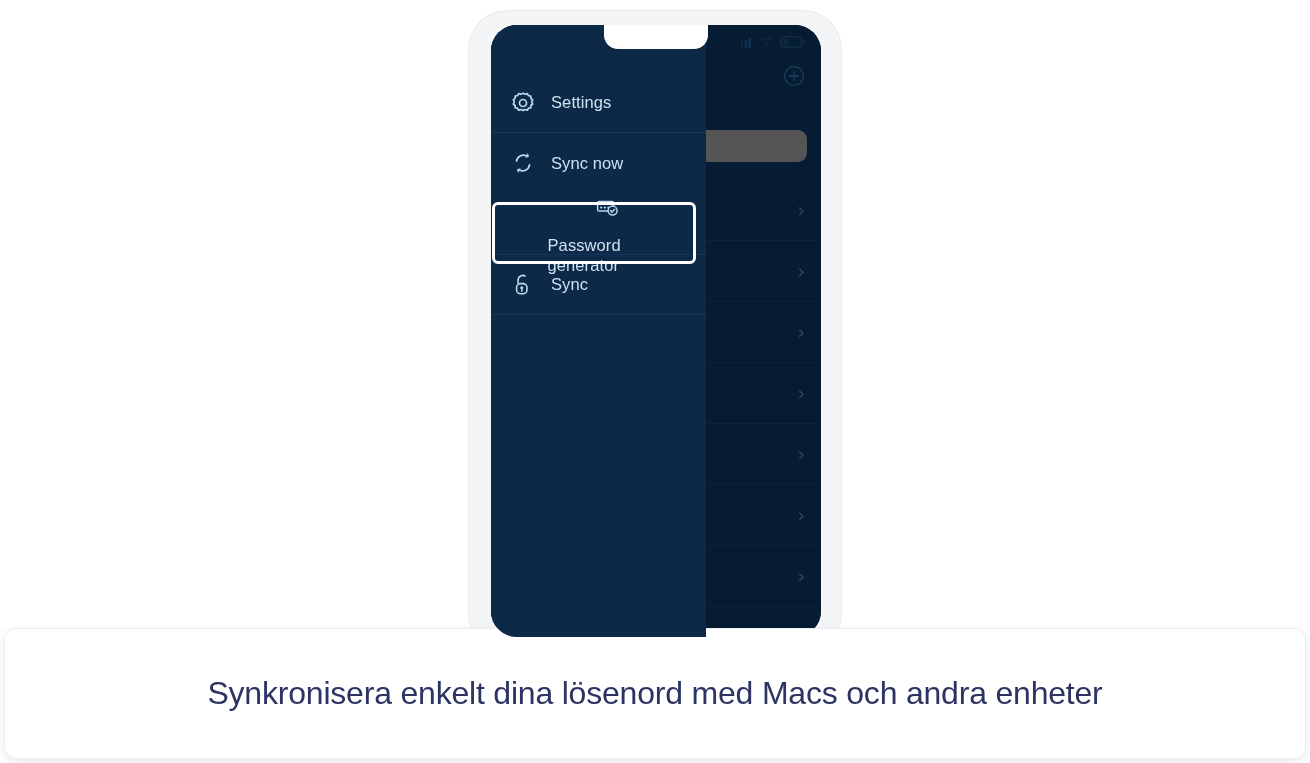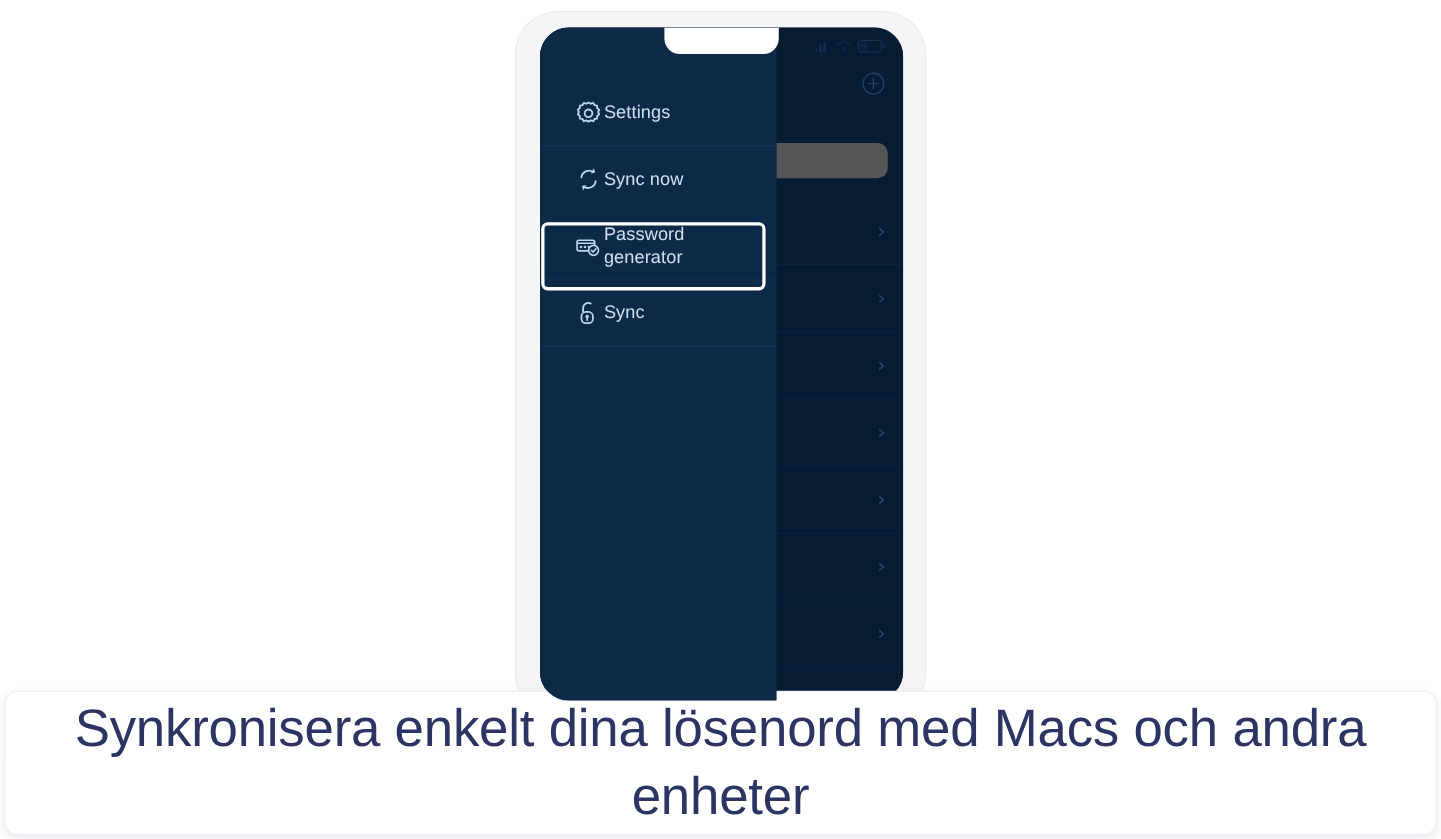--- a/index.html
+++ b/index.html
@@ -130,36 +130,37 @@
     width: 215px;
     height: 100%;
     background: #0c2947;
     z-index: 20;
   }
 
   .menu-item {
     position: relative;
     display: flex;
     align-items: center;
+    gap: 14px;
     height: 60px;
-    padding-left: 30px;
+    padding-left: 18px;
     border-bottom: 1px solid #15365a;
   }
   .menu-item .icon {
     width: 28px; height: 28px;
     display: flex; align-items: center; justify-content: center;
     flex: 0 0 28px;
   }
   .menu-item .label {
     color: #cfe0f0;
     font-size: 16.5px;
     line-height: 1.22;
     letter-spacing: .1px;
   }
-  .menu-item.tall { height: 62px; }
+  .menu-item.tall { height: 62px; flex-direction: column; }
 
   
   .menu-item.focused {
     border-bottom: none;
     text-align: center;
   }
   .focus-ring {
     position: absolute;
     left: 1px;
     top: 177px;
@@ -185,21 +186,21 @@
     border-radius: 12px;
     box-shadow: 0 3px 9px rgba(40,50,90,.10);
     display: flex;
     align-items: center;
     justify-content: center;
     text-align: center;
     padding: 0 40px;
   }
   .caption-text {
     color: #2b3462;
-    font-size: 48px;
+    font-size: 32px;
     line-height: 1.28;
     font-weight: normal;
     letter-spacing: -0.2px;
   }
 
   svg { display: block; }
 </style>
 </head>
 <body>
 

